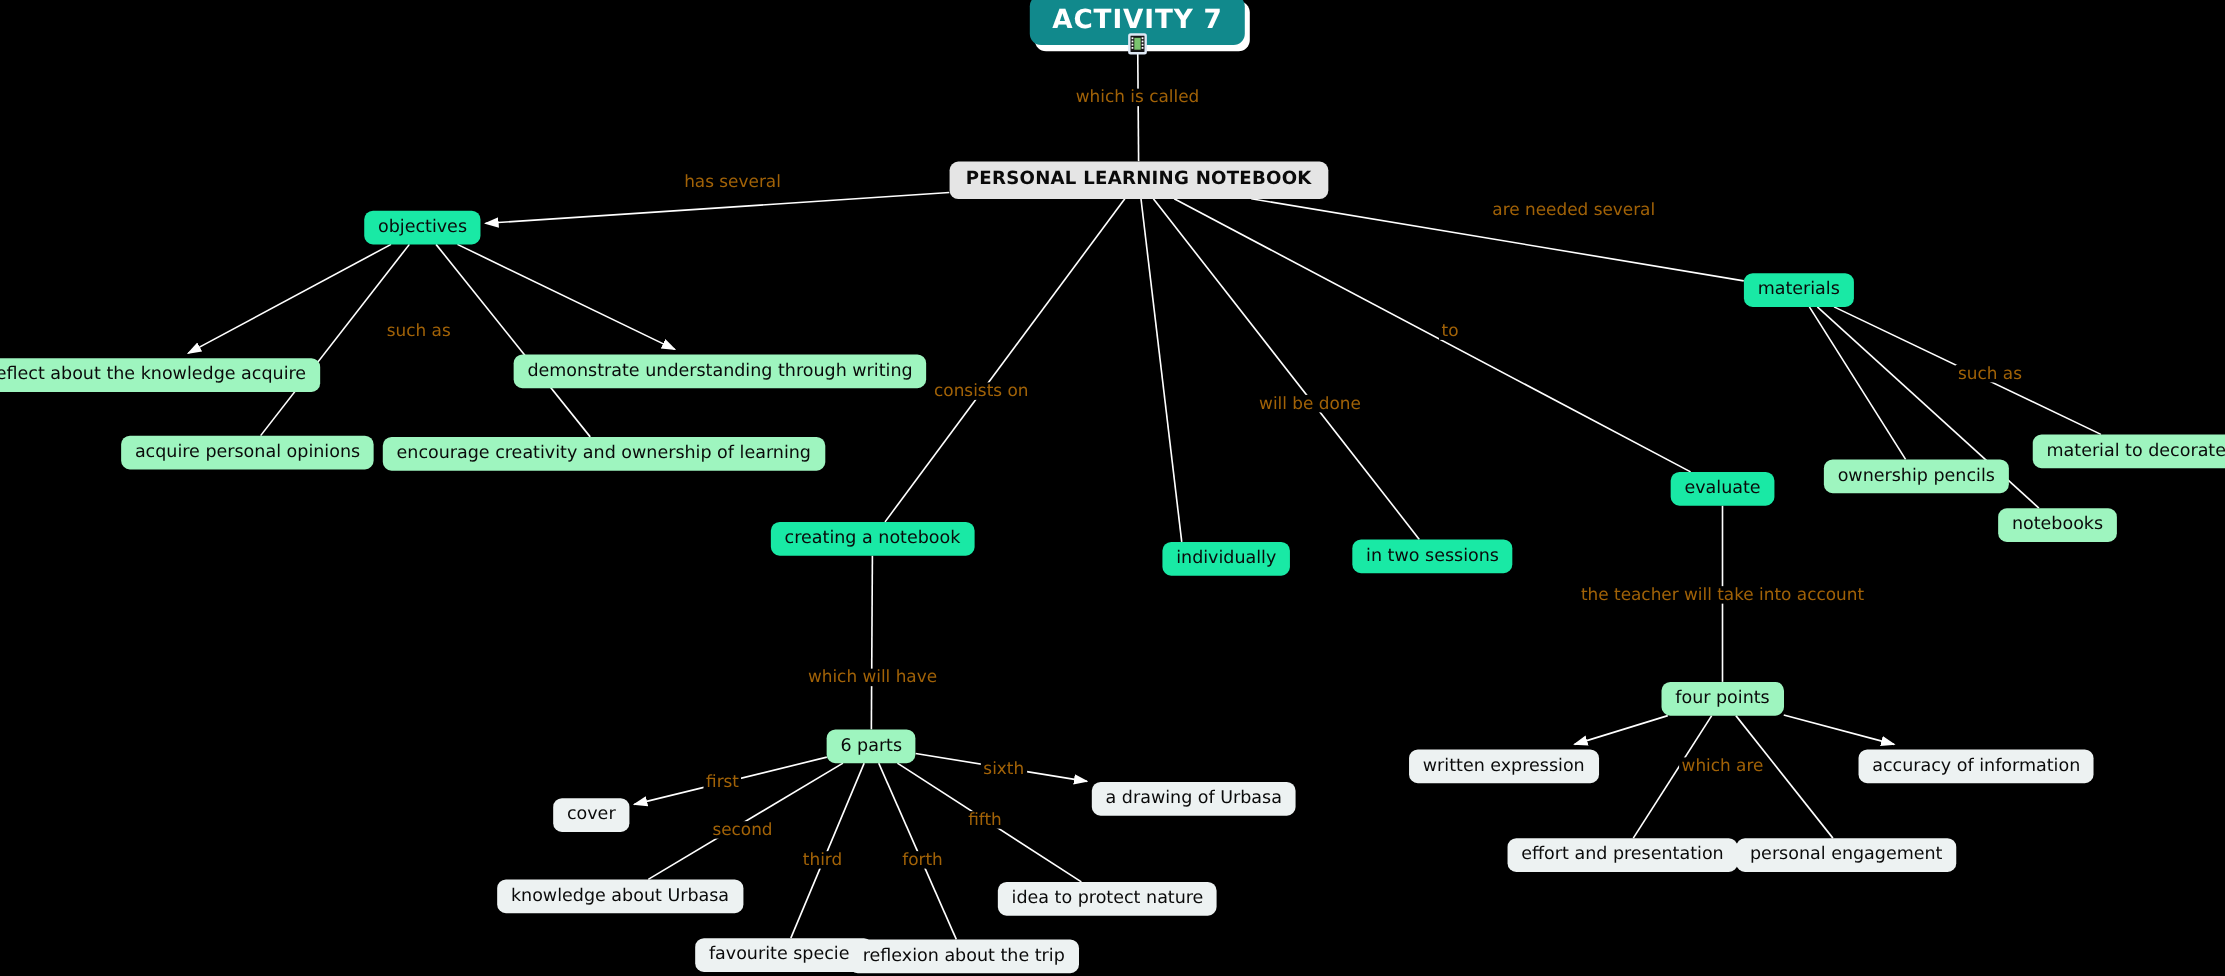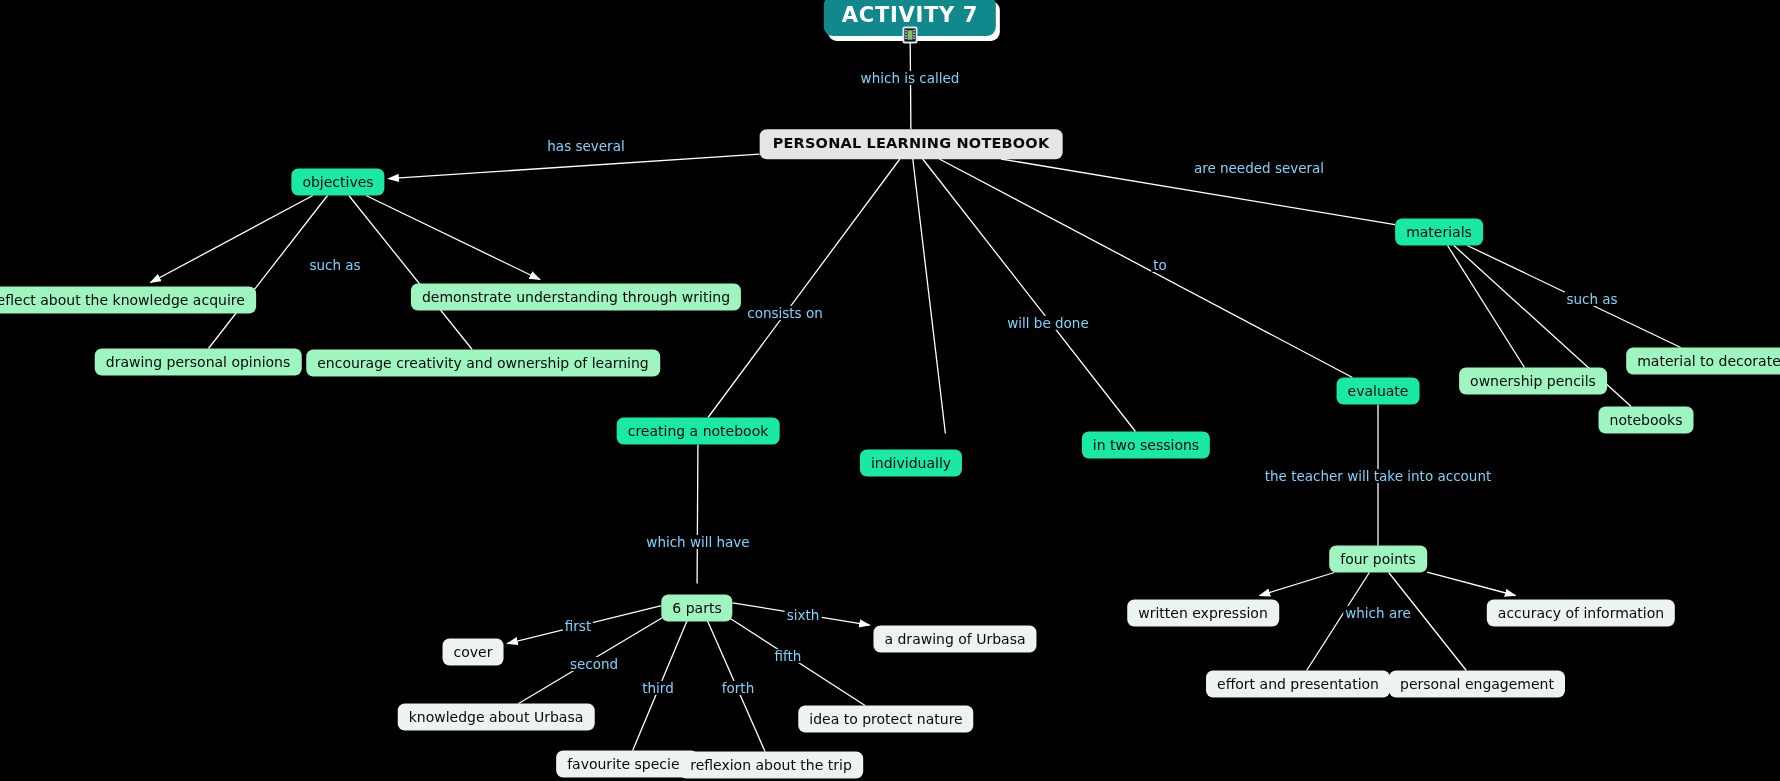--- a/index.html
+++ b/index.html
@@ -67,21 +67,21 @@
   }
   
   .node.lvl4 {
     background: #edf2f2;
     font-size: 14px;
     padding: 6px 11px 7px 11px;
   }
   .edge-label {
     position: absolute;
     transform: translate(-50%, -50%);
-    color: #7dd3fc;
+    color: #a16207;
     font-size: 13.5px;
     white-space: nowrap;
     background: #000000;
     padding: 0 2px;
     z-index: 6;
     line-height: 1.05;
   }
   .film-icon {
     position: absolute;
     transform: translate(-50%, -50%);
@@ -134,30 +134,30 @@
       </g>
   </svg>
 
   <div id="node-layer">
       <div class="node title" style="left: 910px; top: 16px;">ACTIVITY 7</div>
       <div class="node central" style="left: 911px; top: 144px;">PERSONAL LEARNING NOTEBOOK</div>
       <div class="node lvl2" style="left: 338px; top: 182px;">objectives</div>
       <div class="node lvl2" style="left: 1439px; top: 232px;">materials</div>
       <div class="node lvl2" style="left: 1378px; top: 391px;">evaluate</div>
       <div class="node lvl2" style="left: 698px; top: 431px;">creating a notebook</div>
-      <div class="node lvl2" style="left: 911px; top: 447px; margin-top: 16px;">individually</div>
+      <div class="node lvl2" style="left: 981px; top: 447px;">individually</div>
       <div class="node lvl2" style="left: 1146px; top: 445px;">in two sessions</div>
       <div class="node lvl3" style="left: 118px; top: 300px;">reflect about the knowledge acquire</div>
       <div class="node lvl3" style="left: 576px; top: 297px;">demonstrate understanding through writing</div>
-      <div class="node lvl3" style="left: 198px; top: 362px;">drawing personal opinions</div>
+      <div class="node lvl3" style="left: 198px; top: 362px;">acquire personal opinions</div>
       <div class="node lvl3" style="left: 483px; top: 363px;">encourage creativity and ownership of learning</div>
       <div class="node lvl3" style="left: 1533px; top: 381px;">ownership pencils</div>
       <div class="node lvl3" style="left: 1709px; top: 361px;">material to decorate</div>
       <div class="node lvl3" style="left: 1646px; top: 420px;">notebooks</div>
-      <div class="node lvl3" style="left: 697px; top: 597px; margin-top: 11px;">6 parts</div>
+      <div class="node lvl3" style="left: 697px; top: 597px;">6 parts</div>
       <div class="node lvl3" style="left: 1378px; top: 559px;">four points</div>
       <div class="node lvl4" style="left: 473px; top: 652px;">cover</div>
       <div class="node lvl4" style="left: 496px; top: 717px;">knowledge about Urbasa</div>
       <div class="node lvl4" style="left: 627px; top: 764px;">favourite species</div>
       <div class="node lvl4" style="left: 771px; top: 765px;">reflexion about the trip</div>
       <div class="node lvl4" style="left: 886px; top: 719px;">idea to protect nature</div>
       <div class="node lvl4" style="left: 955px; top: 639px;">a drawing of Urbasa</div>
       <div class="node lvl4" style="left: 1203px; top: 613px; text-align: right;">written expression</div>
       <div class="node lvl4" style="left: 1581px; top: 613px;">accuracy of information</div>
       <div class="node lvl4" style="left: 1298px; top: 684px;">effort and presentation</div>

